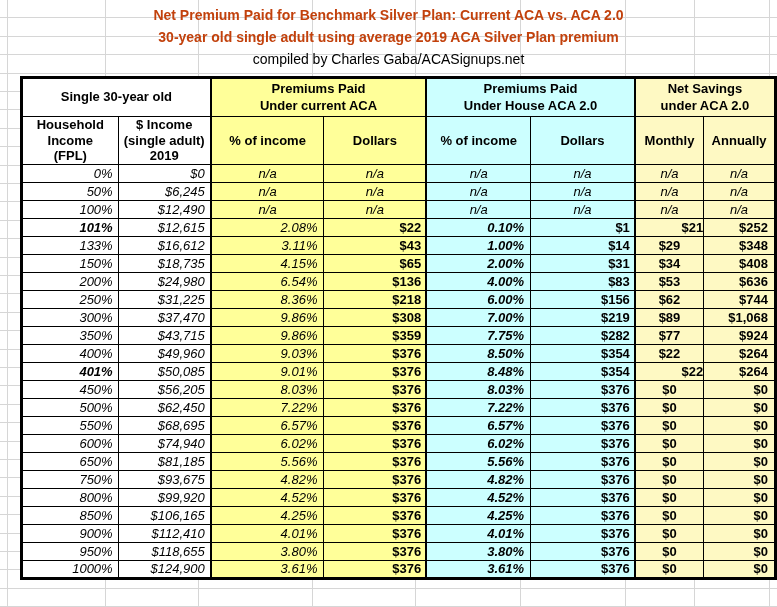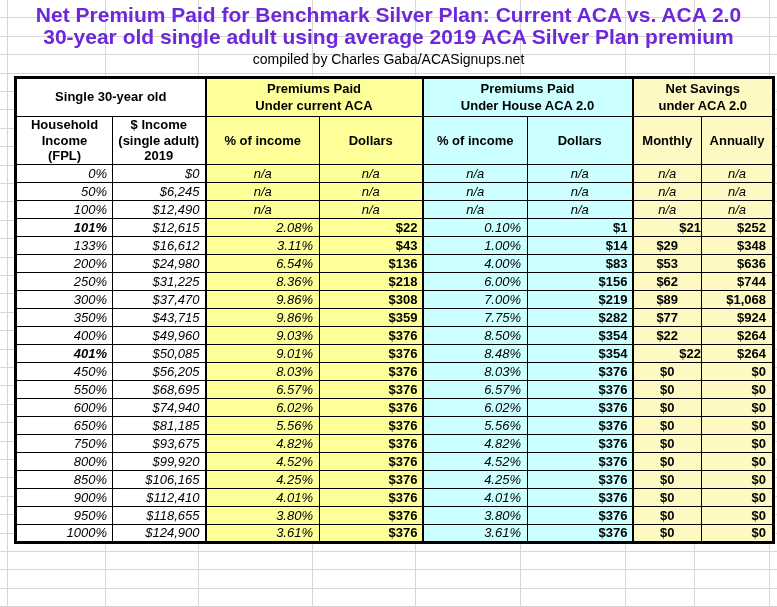--- a/index.html
+++ b/index.html
@@ -18,42 +18,42 @@
       linear-gradient(#d6d6d6,#d6d6d6),linear-gradient(#d6d6d6,#d6d6d6),
       linear-gradient(#d6d6d6,#d6d6d6),
       repeating-linear-gradient(to bottom,transparent 0px,transparent 17.4px,#d6d6d6 17.4px,#d6d6d6 18.4px);
     background-repeat:no-repeat,no-repeat,no-repeat,no-repeat,no-repeat,no-repeat,no-repeat,no-repeat,no-repeat,repeat;
     background-size:1px 100%,1px 100%,1px 100%,1px 100%,1px 100%,1px 100%,1px 100%,1px 100%,1px 100%,auto;
     background-position:7px 0,105px 0,198px 0,312px 0,415px 0,520px 0,625px 0,694px 0,769px 0,0 0;
   }
   #title-block{
     position:absolute;left:0;top:4px;width:777px;z-index:2;text-align:center;
   }
-  .title-line{font-size:21px;font-weight:bold;line-height:22px;color:#6d28d9;}
+  .title-line{font-size:14px;font-weight:bold;line-height:22px;color:#c2410c;}
   .subtitle-line{font-size:14px;font-weight:normal;line-height:22px;color:#000;}
 
   table#premium-table{
-    position:absolute;left:14px;top:76px;z-index:1;
+    position:absolute;left:20px;top:76px;z-index:1;
     border-collapse:collapse;table-layout:fixed;
     background:#ffffff;border:3px solid #000;
   }
   #premium-table td,#premium-table th{
     border:1px solid #000;font-size:13px;color:#000;
     overflow:hidden;white-space:nowrap;padding:0;
   }
   #premium-table thead th{white-space:pre-line;text-align:center;vertical-align:middle;}
   tr.group-row th{font-size:15px;font-weight:bold;line-height:1.25;border-bottom:2px solid #000;}
   tr.sub-row th{font-size:13.5px;font-weight:bold;line-height:1.2;border-bottom:2px solid #000;}
   tr.group-row{height:39px;}
   tr.sub-row{height:46px;}
   tbody tr{height:18px;}
   tr.thick-top td{border-top:2px solid #000;text-align:right;}
 
   .y{background:#FFFF99;}
-  .c{background:#CCFFFF;}
+  .c{background:#CCFFFF;font-weight:bold;}
   .g{background:#fef9c3;}
   .tl{border-left:2px solid #000 !important;}
 
   .c-fpl,.c-income{text-align:right;font-style:italic;padding-right:5px !important;}
   .c-fpl.bold{font-weight:bold;}
   .c-pct{text-align:right;font-style:italic;padding-right:6px !important;}
   .c-usd{text-align:right;font-weight:bold;padding-right:4px !important;}
   .c-mon{text-align:center;font-weight:bold;}
   .c-ann{text-align:right;font-weight:bold;padding-right:6px !important;}
   .na{text-align:center !important;font-style:italic !important;font-weight:normal !important;padding-right:0 !important;}
@@ -150,20 +150,30 @@
         <td class="c-fpl">133%</td>
         <td class="c-income">$16,612</td>
         <td class="c-pct y tl">3.11%</td>
         <td class="c-usd y">$43</td>
         <td class="c-pct c tl">1.00%</td>
         <td class="c-usd c">$14</td>
         <td class="c-mon g tl">$29</td>
         <td class="c-ann g">$348</td>
       </tr>
       <tr>
+        <td class="c-fpl">150%</td>
+        <td class="c-income">$18,735</td>
+        <td class="c-pct y tl">4.15%</td>
+        <td class="c-usd y">$65</td>
+        <td class="c-pct c tl">2.00%</td>
+        <td class="c-usd c">$31</td>
+        <td class="c-mon g tl">$34</td>
+        <td class="c-ann g">$408</td>
+      </tr>
+      <tr>
         <td class="c-fpl">200%</td>
         <td class="c-income">$24,980</td>
         <td class="c-pct y tl">6.54%</td>
         <td class="c-usd y">$136</td>
         <td class="c-pct c tl">4.00%</td>
         <td class="c-usd c">$83</td>
         <td class="c-mon g tl">$53</td>
         <td class="c-ann g">$636</td>
       </tr>
       <tr>
@@ -220,20 +230,30 @@
         <td class="c-fpl">450%</td>
         <td class="c-income">$56,205</td>
         <td class="c-pct y tl">8.03%</td>
         <td class="c-usd y">$376</td>
         <td class="c-pct c tl">8.03%</td>
         <td class="c-usd c">$376</td>
         <td class="c-mon g tl">$0</td>
         <td class="c-ann g">$0</td>
       </tr>
       <tr>
+        <td class="c-fpl">500%</td>
+        <td class="c-income">$62,450</td>
+        <td class="c-pct y tl">7.22%</td>
+        <td class="c-usd y">$376</td>
+        <td class="c-pct c tl">7.22%</td>
+        <td class="c-usd c">$376</td>
+        <td class="c-mon g tl">$0</td>
+        <td class="c-ann g">$0</td>
+      </tr>
+      <tr>
         <td class="c-fpl">550%</td>
         <td class="c-income">$68,695</td>
         <td class="c-pct y tl">6.57%</td>
         <td class="c-usd y">$376</td>
         <td class="c-pct c tl">6.57%</td>
         <td class="c-usd c">$376</td>
         <td class="c-mon g tl">$0</td>
         <td class="c-ann g">$0</td>
       </tr>
       <tr>

